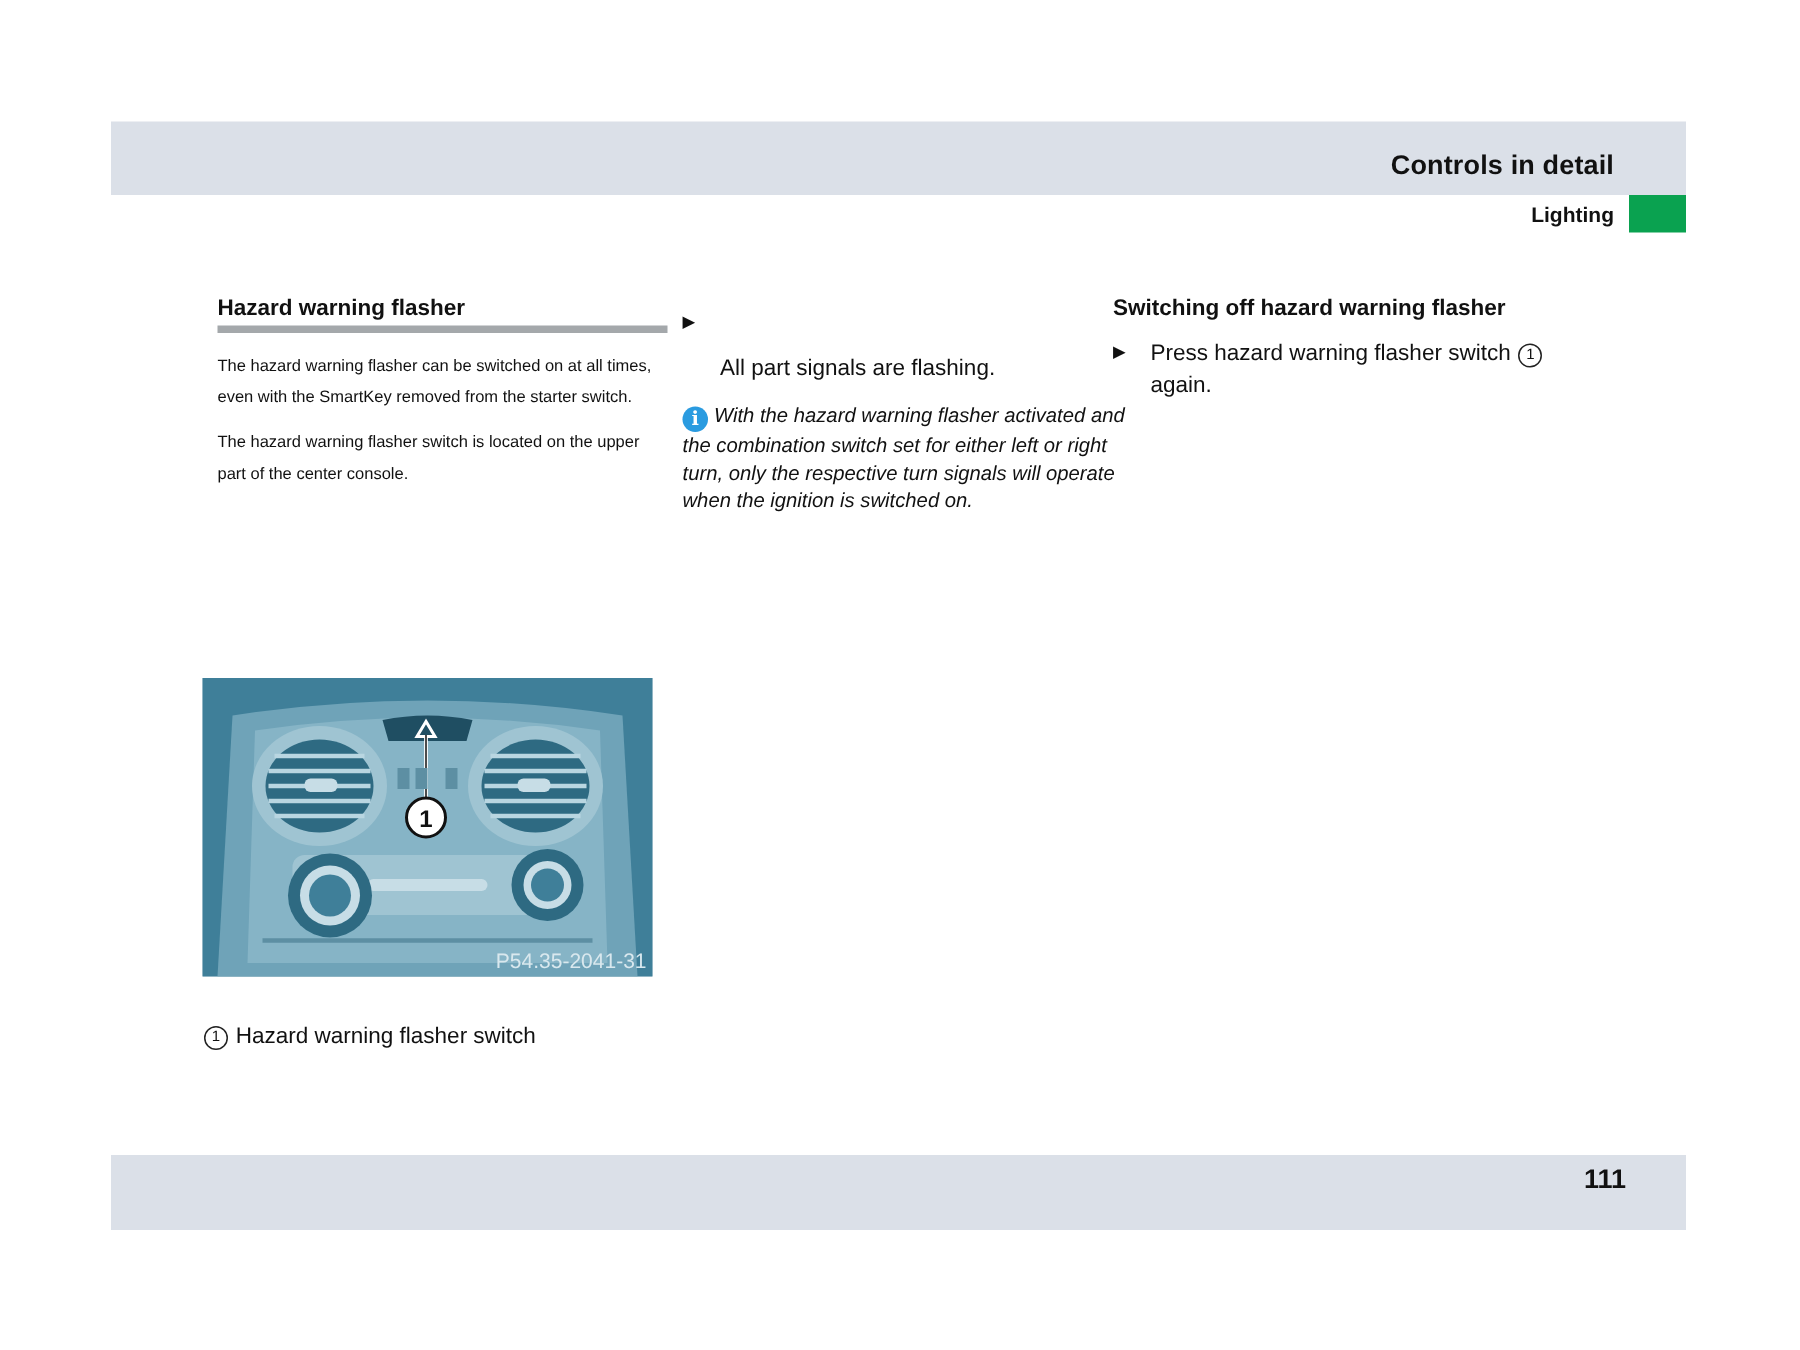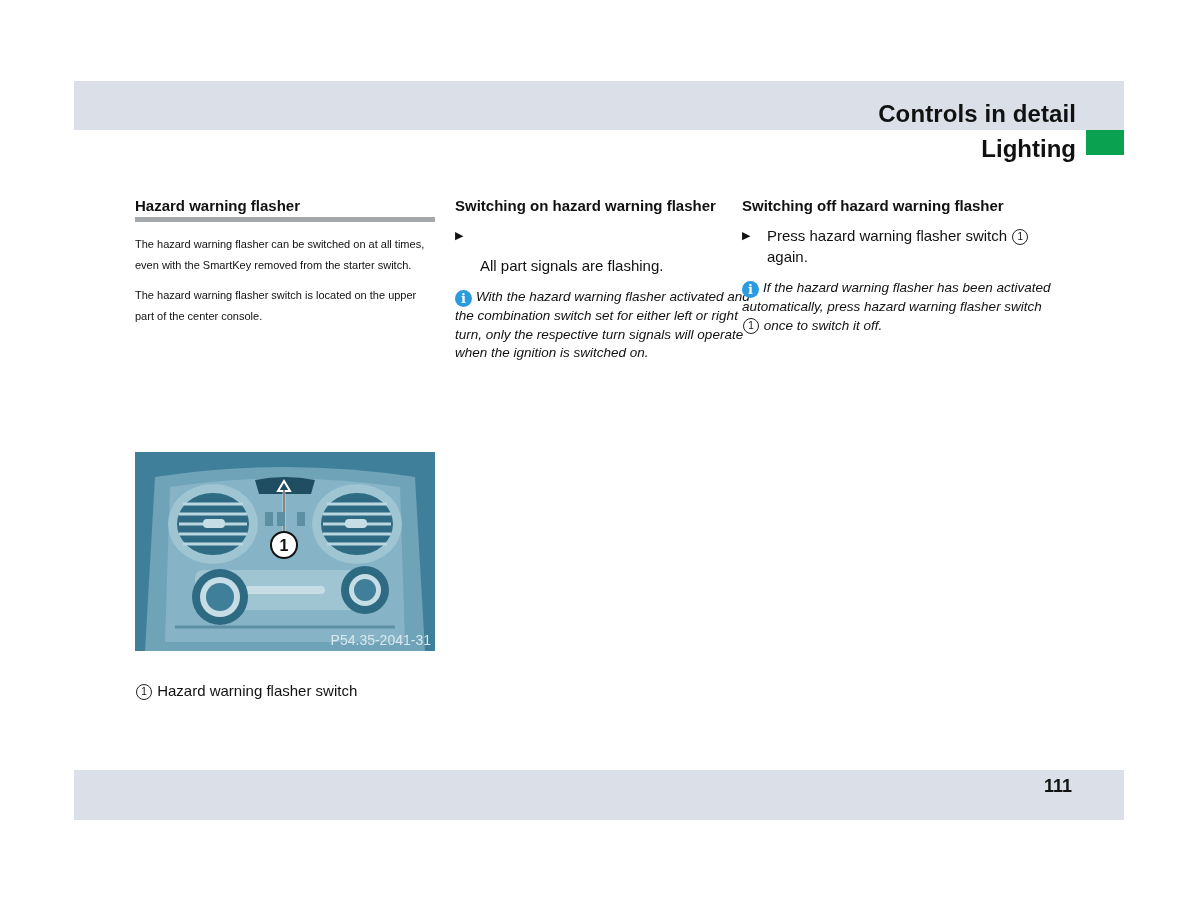--- a/index.html
+++ b/index.html
@@ -1,26 +1,26 @@
 <!DOCTYPE html>
 <html><head>
 <meta charset="utf-8">
 <style>
   html, body { margin:0; padding:0; }
   body { width:1200px; height:900px; background:#ffffff; position:relative; overflow:hidden;
          font-family:"Liberation Sans", "DejaVu Sans", sans-serif; color:#111; }
   .top-band { position:absolute; left:74px; top:81px; width:1050px; height:49px; background:#dbe0e8; }
-  .chapter-title { position:absolute; right:124px; top:100px; font-size:24px; font-weight:bold; letter-spacing:0.1px; }
-  .section-title { position:absolute; right:124px; top:135px; font-size:24px; font-weight:bold; }
+  .chapter-title { position:absolute; right:124px; top:100px; font-size:18px; font-weight:bold; letter-spacing:0.1px; }
+  .section-title { position:absolute; right:124px; top:135px; font-size:14px; font-weight:bold; }
   .section-tab { position:absolute; left:1086px; top:130px; width:38px; height:25px; background:#0aa250; }
   .bottom-band { position:absolute; left:74px; top:770px; width:1050px; height:50px; background:#dbe0e8; }
-  .page-number { position:absolute; right:128px; top:776px; font-size:18px; font-weight:bold; }
+  .page-number { position:absolute; right:116px; top:776px; font-size:18px; font-weight:bold; }
 
   .col { position:absolute; top:196px; width:300px; }
-  .col1 { left:135px; }
+  .col1 { left:145px; }
   .col2 { left:455px; }
   .col3 { left:742px; width:310px; }
   h3 { margin:0; font-size:15px; font-weight:bold; line-height:20px; }
   .rule { height:5px; background:#a4a8ab; margin-top:1px; margin-bottom:12px; width:300px; }
   p { margin:0 0 9px 0; font-size:11px; line-height:21px; }
   .bullet { display:flex; margin-top:9px; font-size:15px; line-height:21px; }
   .bullet .tri { width:25px; flex:none; font-size:11px; line-height:21px; }
   .indent { margin-left:25px; margin-top:9px; font-size:15px; line-height:21px; }
   .note { font-style:italic; font-size:13.5px; line-height:18.5px; margin-top:12px; }
   .info-icon { display:inline-block; width:17px; height:17px; border-radius:50%; background:#2a9be0; color:#fff;
@@ -100,37 +100,33 @@
     <line x1="40" y1="175" x2="260" y2="175" stroke="#5d8fa3" stroke-width="3"></line>
   </svg>
   <div style="position:absolute; right:4px; bottom:3px; font-size:14px; color:#d9e8ee;">P54.35-2041-31</div>
 </div>
 <div class="caption">
   <span class="num">1</span>
   <span>Hazard warning flasher switch</span>
 </div>
 
 <div class="col col2">
-  <h3>Switching on hazard warning flasher</h3>
   <div class="bullet">
     <span class="tri">▶</span>
   </div>
   <div class="indent">All part signals are flashing.</div>
   <div class="note">
     <span class="info-icon">i</span><span>With the hazard warning flasher activated and the combination switch set for either left or right turn, only the respective turn signals will operate when the ignition is switched on.</span>
   </div>
 </div>
 
 <div class="col col3">
   <h3>Switching off hazard warning flasher</h3>
   <div class="bullet">
     <span class="tri">▶</span>
     <span>
       <span>Press hazard warning flasher switch </span><span class="num">1</span><span> again.</span>
     </span>
   </div>
-  <div class="note">
-    <span class="info-icon">i</span><span>If the hazard warning flasher has been activated automatically, press hazard warning flasher switch </span><span class="num">1</span><span> once to switch it off.</span>
-  </div>
 </div>
 
 <div class="bottom-band"></div>
 <div class="page-number">111</div>
 
 </body></html>

